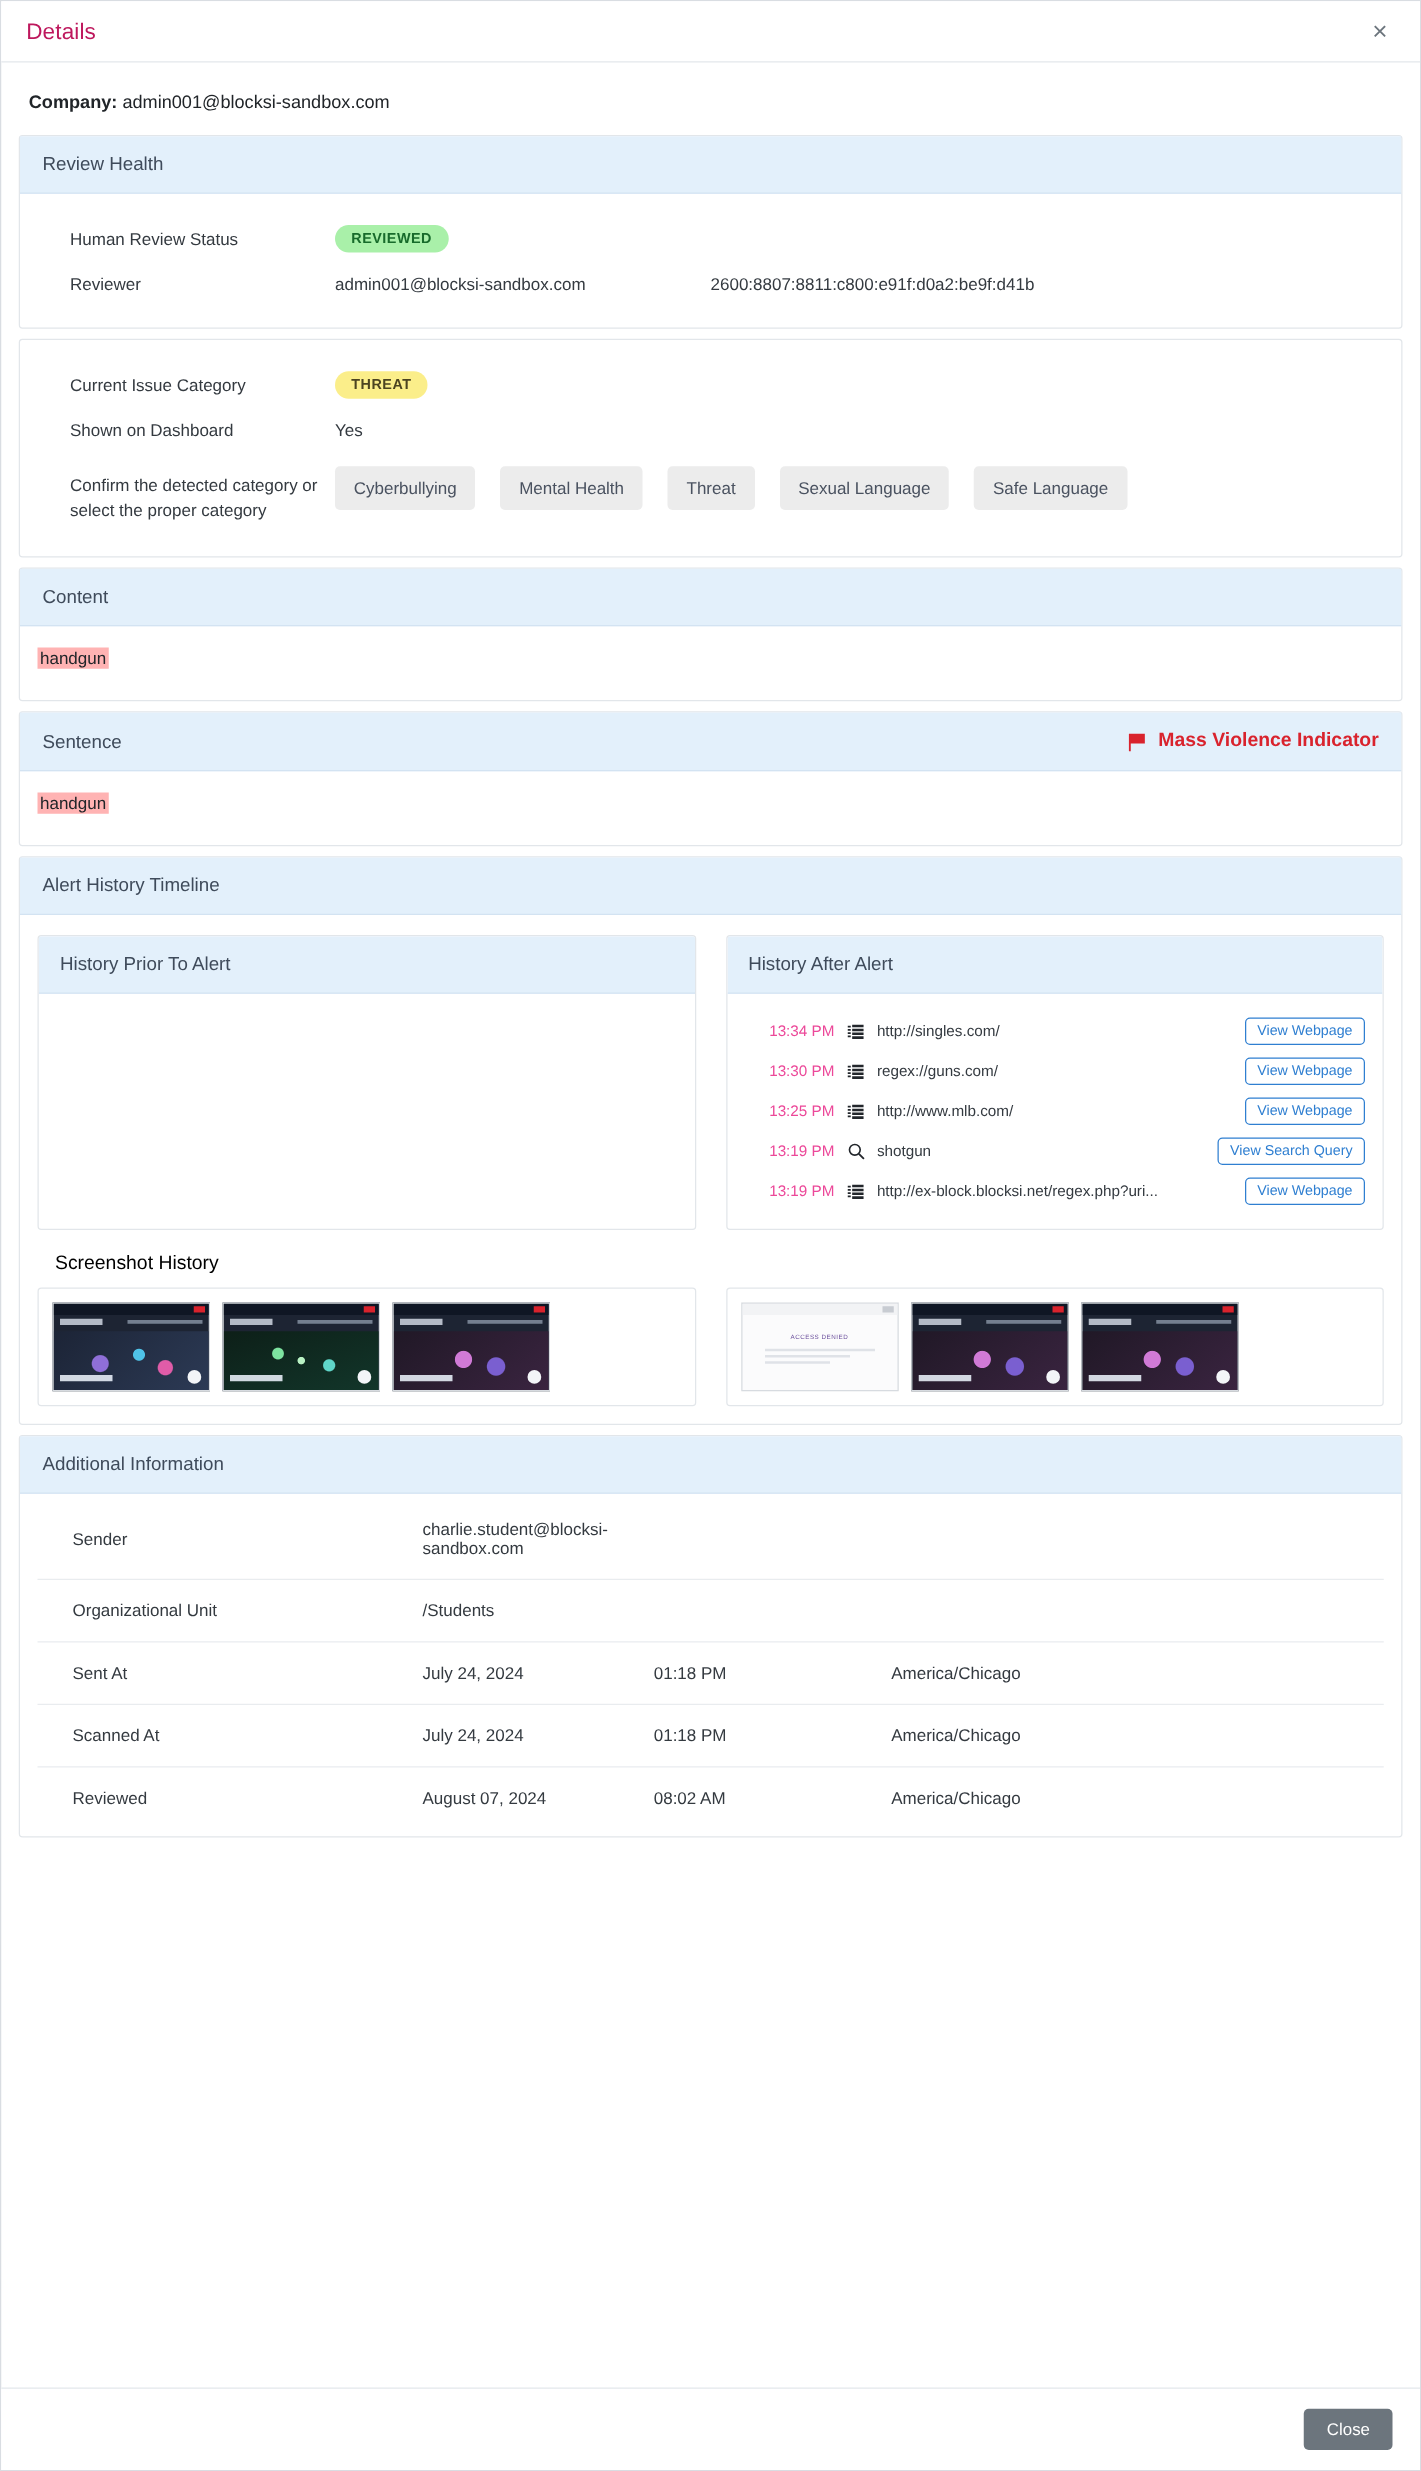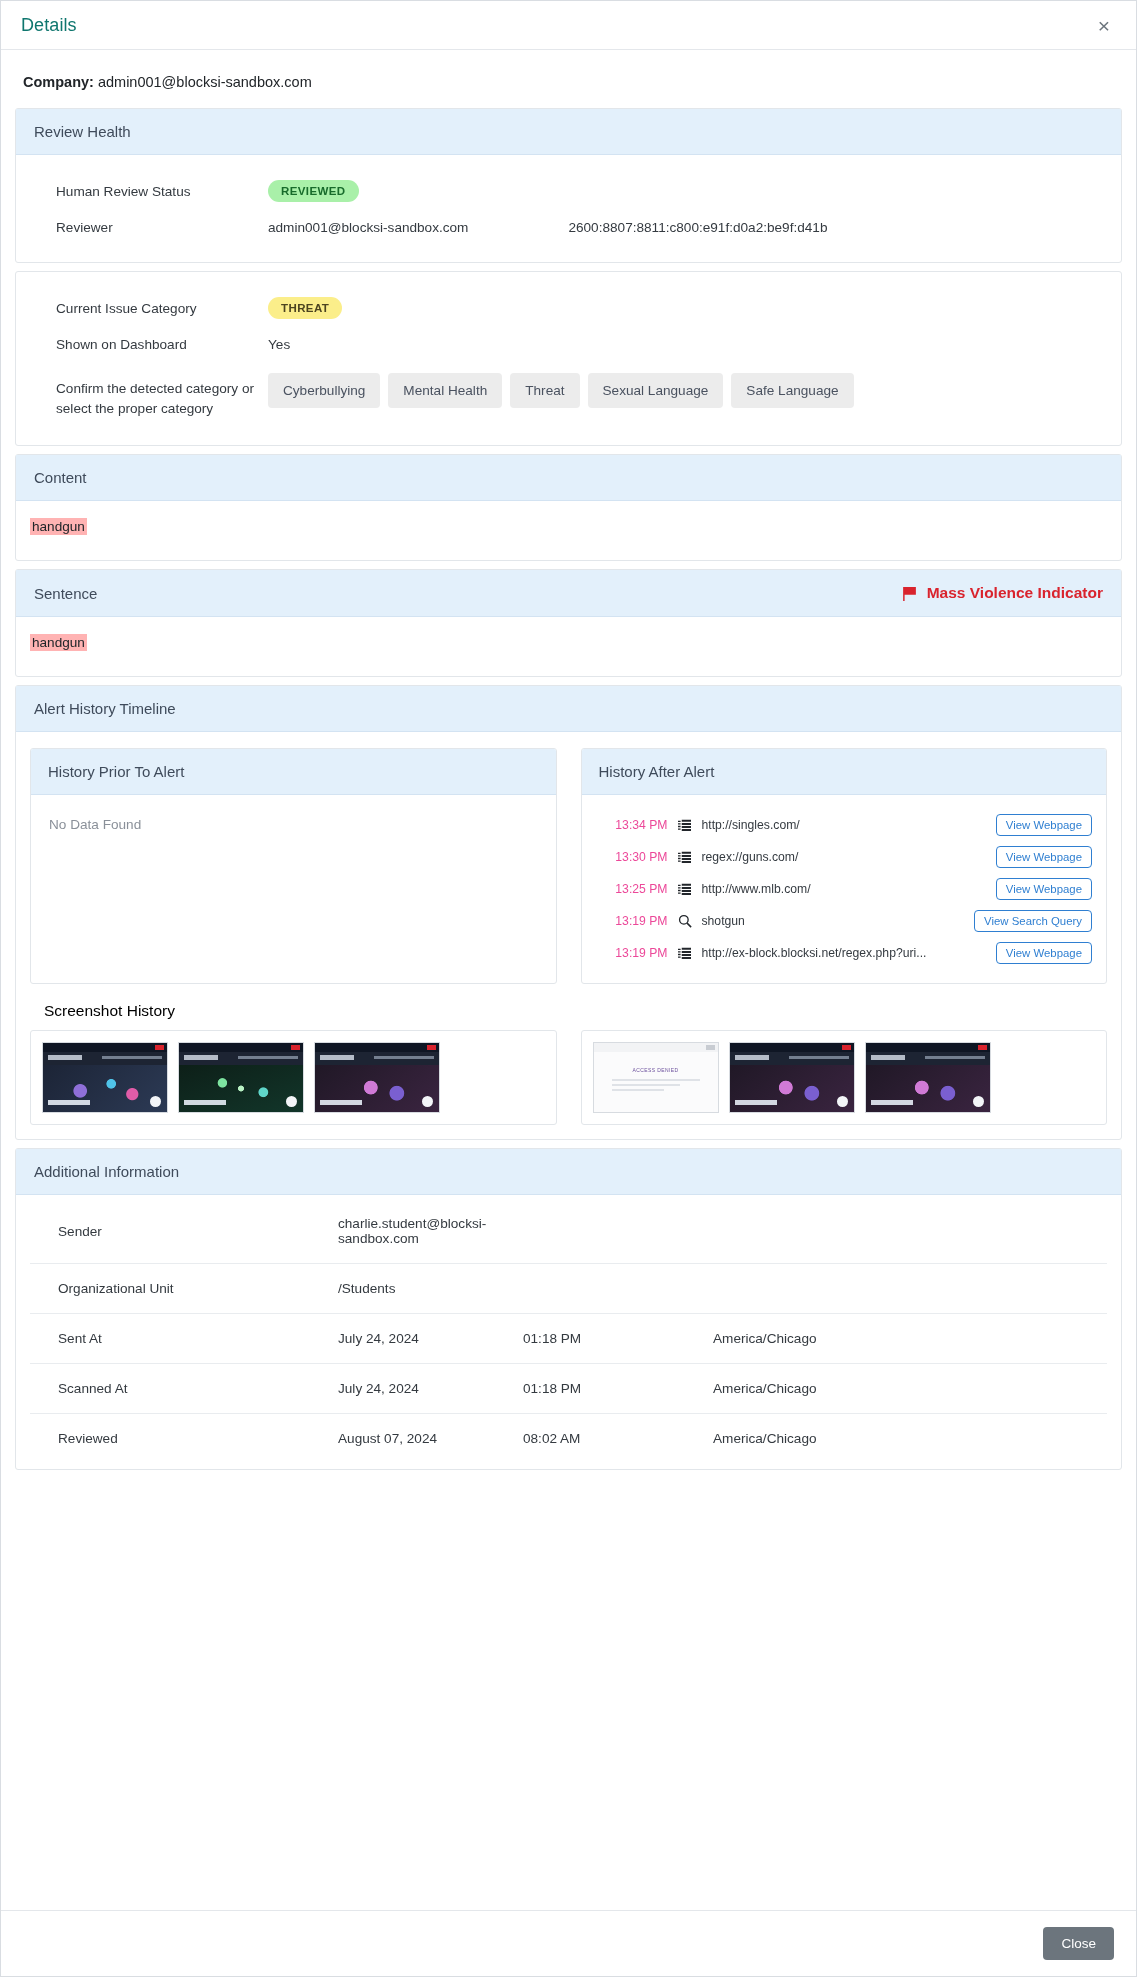--- a/index.html
+++ b/index.html
@@ -21,21 +21,21 @@
   .modal-header {
     height: 49px;
     border-bottom: 1px solid #e4e7eb;
     display: flex;
     align-items: center;
     padding: 0 20px;
     background: #fff;
   }
   .modal-title {
     font-size: 18px;
-    color: #0f766e;
+    color: #be185d;
     letter-spacing: .1px;
   }
   .close-x {
     margin-left: auto;
     font-size: 21px;
     line-height: 1;
     color: #6c757d;
     cursor: pointer;
     padding: 2px 6px;
   }
@@ -94,21 +94,21 @@
     font-weight: 700;
     letter-spacing: .4px;
     padding: 5px 13px;
     border-radius: 11px;
   }
   .badge-green { background: #a9f0a9; color: #176b2b; }
   .badge-yellow { background: #fbee8a; color: #4c4420; }
 
   .kv-cat { align-items: flex-start; padding-top: 12px; }
   .kv-cat .k { line-height: 1.45; padding-top: 6px; }
-  .cat-row { display: flex; gap: 8px; flex-wrap: wrap; }
+  .cat-row { display: flex; gap: 20px; flex-wrap: wrap; }
   .cat-btn {
     background: #ececec;
     border: none;
     border-radius: 4px;
     padding: 10px 15px;
     font-size: 13.6px;
     color: #4a5260;
     font-family: inherit;
     cursor: pointer;
   }
@@ -378,23 +378,20 @@
   </div>
 
   <div class="panel">
     <div class="panel-head">Alert History Timeline</div>
     <div class="timeline-body">
 
       <div class="tl-cols">
 
         <div class="tl-card">
           <div class="tl-card-head">History Prior To Alert</div>
-          <div class="tl-card-body">
-            <div class="no-data">No Data Found</div>
-          </div>
         </div>
 
         <div class="tl-card">
           <div class="tl-card-head">History After Alert</div>
           <div class="tl-card-body">
 
             <div class="tl-row">
               <span class="tl-time">13:34 PM</span>
               <span class="tl-icon">
                 <svg width="13" height="13" viewBox="0 0 16 16">

